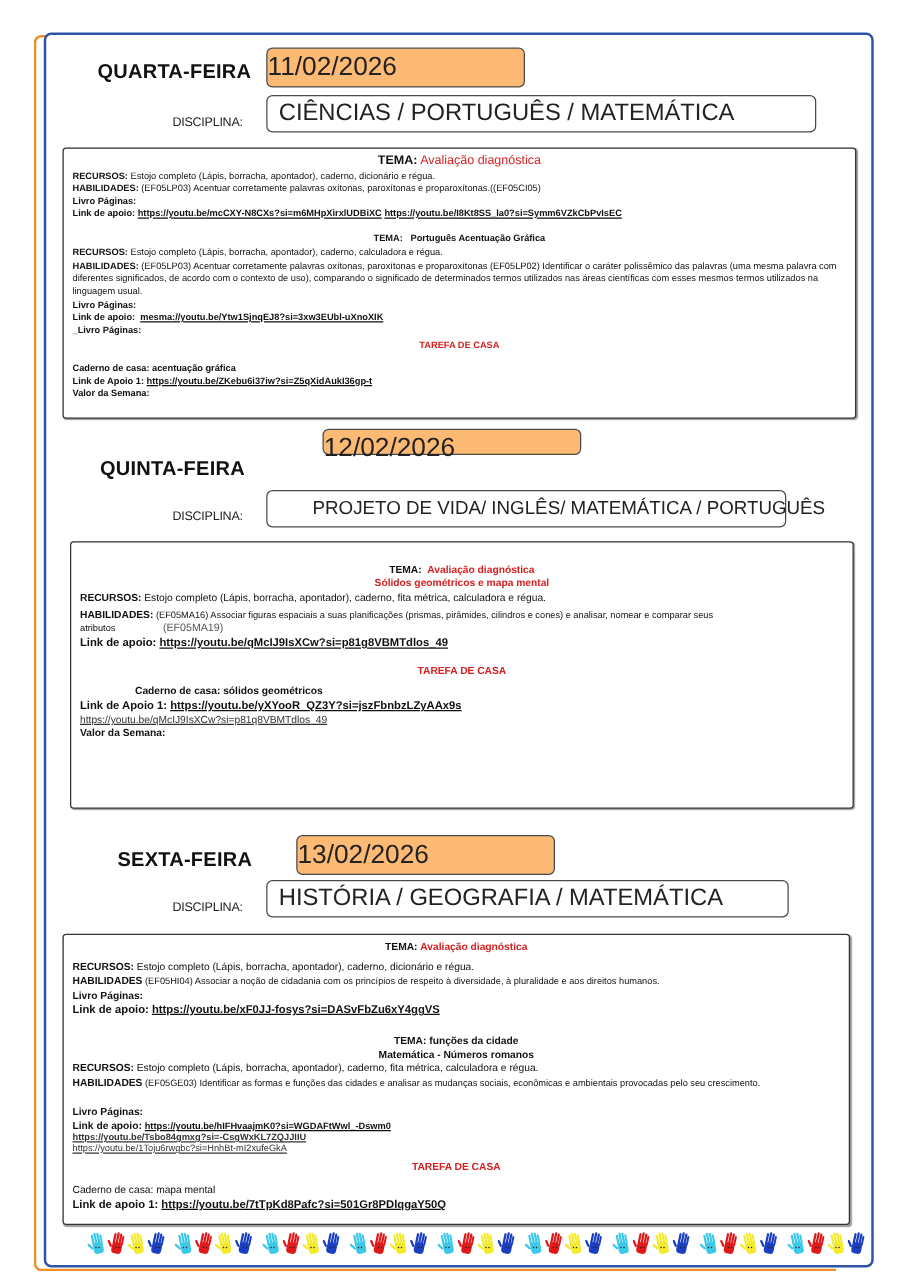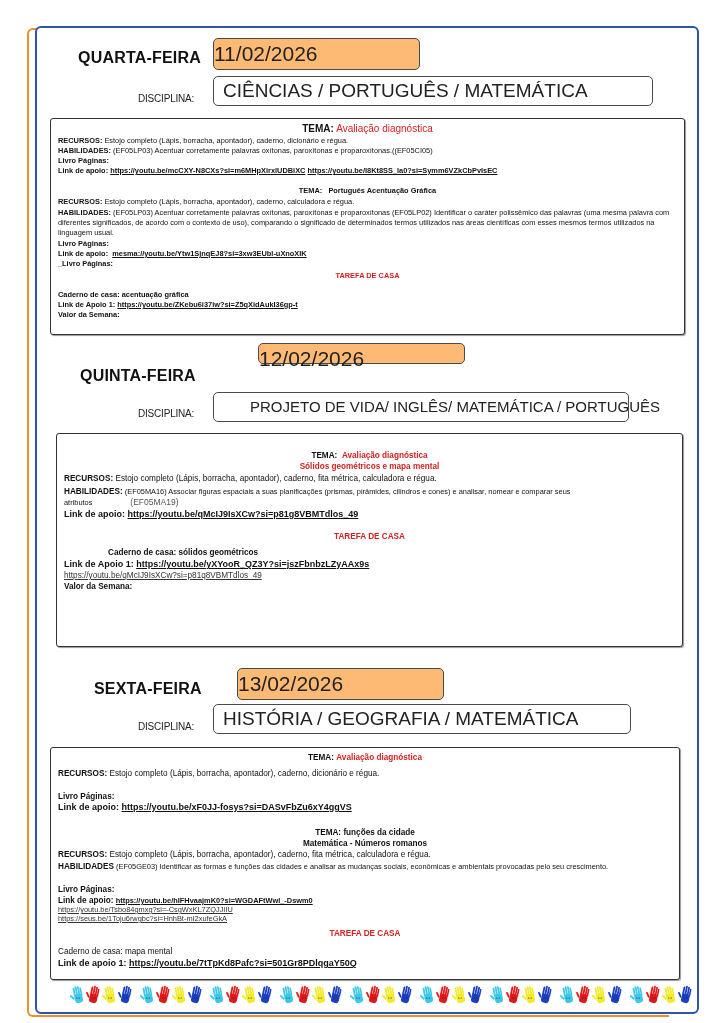--- a/index.html
+++ b/index.html
@@ -126,20 +126,24 @@
 
 <div class="abs content" style="left:50px;top:747px;width:630px;height:233px;">
   <div class="ln center s8" style="top:5px;">
     <span class="b">TEMA:</span>
     <span class="red b">Avaliação diagnóstica</span>
   </div>
   <div class="ln s8" style="left:7px;top:21px;">
     <span class="b">RECURSOS:</span>
     <span>Estojo  completo (Lápis, borracha, apontador), caderno, dicionário e régua.</span>
   </div>
+  <div class="ln s7" style="left:7px;top:32px;">
+    <span class="b s8">HABILIDADES</span>
+    <span>(EF05HI04) Associar a noção de cidadania com os princípios de respeito à diversidade, à pluralidade e aos direitos humanos.</span>
+  </div>
   <div class="ln s8 b" style="left:7px;top:44px;">Livro Páginas:</div>
   <div class="ln s9" style="left:7px;top:54px;">
     <span class="b">Link de apoio:</span>
     <span class="lnk b">https://youtu.be/xF0JJ-fosys?si=DASvFbZu6xY4ggVS</span>
   </div>
 
   <div class="ln center s8 b" style="top:80px;">
     <span>TEMA:</span>
     <span>funções da cidade</span>
   </div>
@@ -150,22 +154,22 @@
   </div>
   <div class="ln s7 wrap" style="left:7px;top:113px;width:614px;line-height:11px;">
     <span class="b s8">HABILIDADES</span>
     <span>(EF05GE03) Identificar as formas e funções das cidades e analisar as mudanças sociais, econômicas e ambientais provocadas pelo seu crescimento.</span>
   </div>
   <div class="ln s8 b" style="left:7px;top:137px;">Livro Páginas:</div>
   <div class="ln s8" style="left:7px;top:148px;">
     <span class="b">Link de apoio:</span>
     <span class="lnk b s7">https://youtu.be/hIFHvaajmK0?si=WGDAFtWwl_-Dswm0</span>
   </div>
-  <div class="ln s7 lnk" style="left:7px;top:158px;color:#333;">https://youtu.be/Tsbo84gmxg?si=-CsgWxKL7ZQJJIIU</div>
-  <div class="ln s7 lnk" style="left:7px;top:167px;color:#333;">https://seus.be/1Toju6rwgbc?si=HnhBt-mI2xufeGkA</div>
+  <div class="ln s7 lnk" style="left:7px;top:158px;color:#333;font-weight:bold;">https://youtu.be/Tsbo84gmxg?si=-CsgWxKL7ZQJJIIU</div>
+  <div class="ln s7 lnk" style="left:7px;top:167px;color:#333;">https://youtu.be/1Toju6rwgbc?si=HnhBt-mI2xufeGkA</div>
 
   <div class="ln center s8 b red" style="top:181px;">TAREFA DE CASA</div>
   <div class="ln s8" style="left:7px;top:199px;">Caderno de casa: mapa mental</div>
   <div class="ln s9" style="left:7px;top:210px;">
     <span class="b">Link de apoio 1:</span>
     <span class="lnk b">https://youtu.be/7tTpKd8Pafc?si=501Gr8PDlqgaY50Q</span>
   </div>
 </div>
 
 <div class="hands" id="hands">

